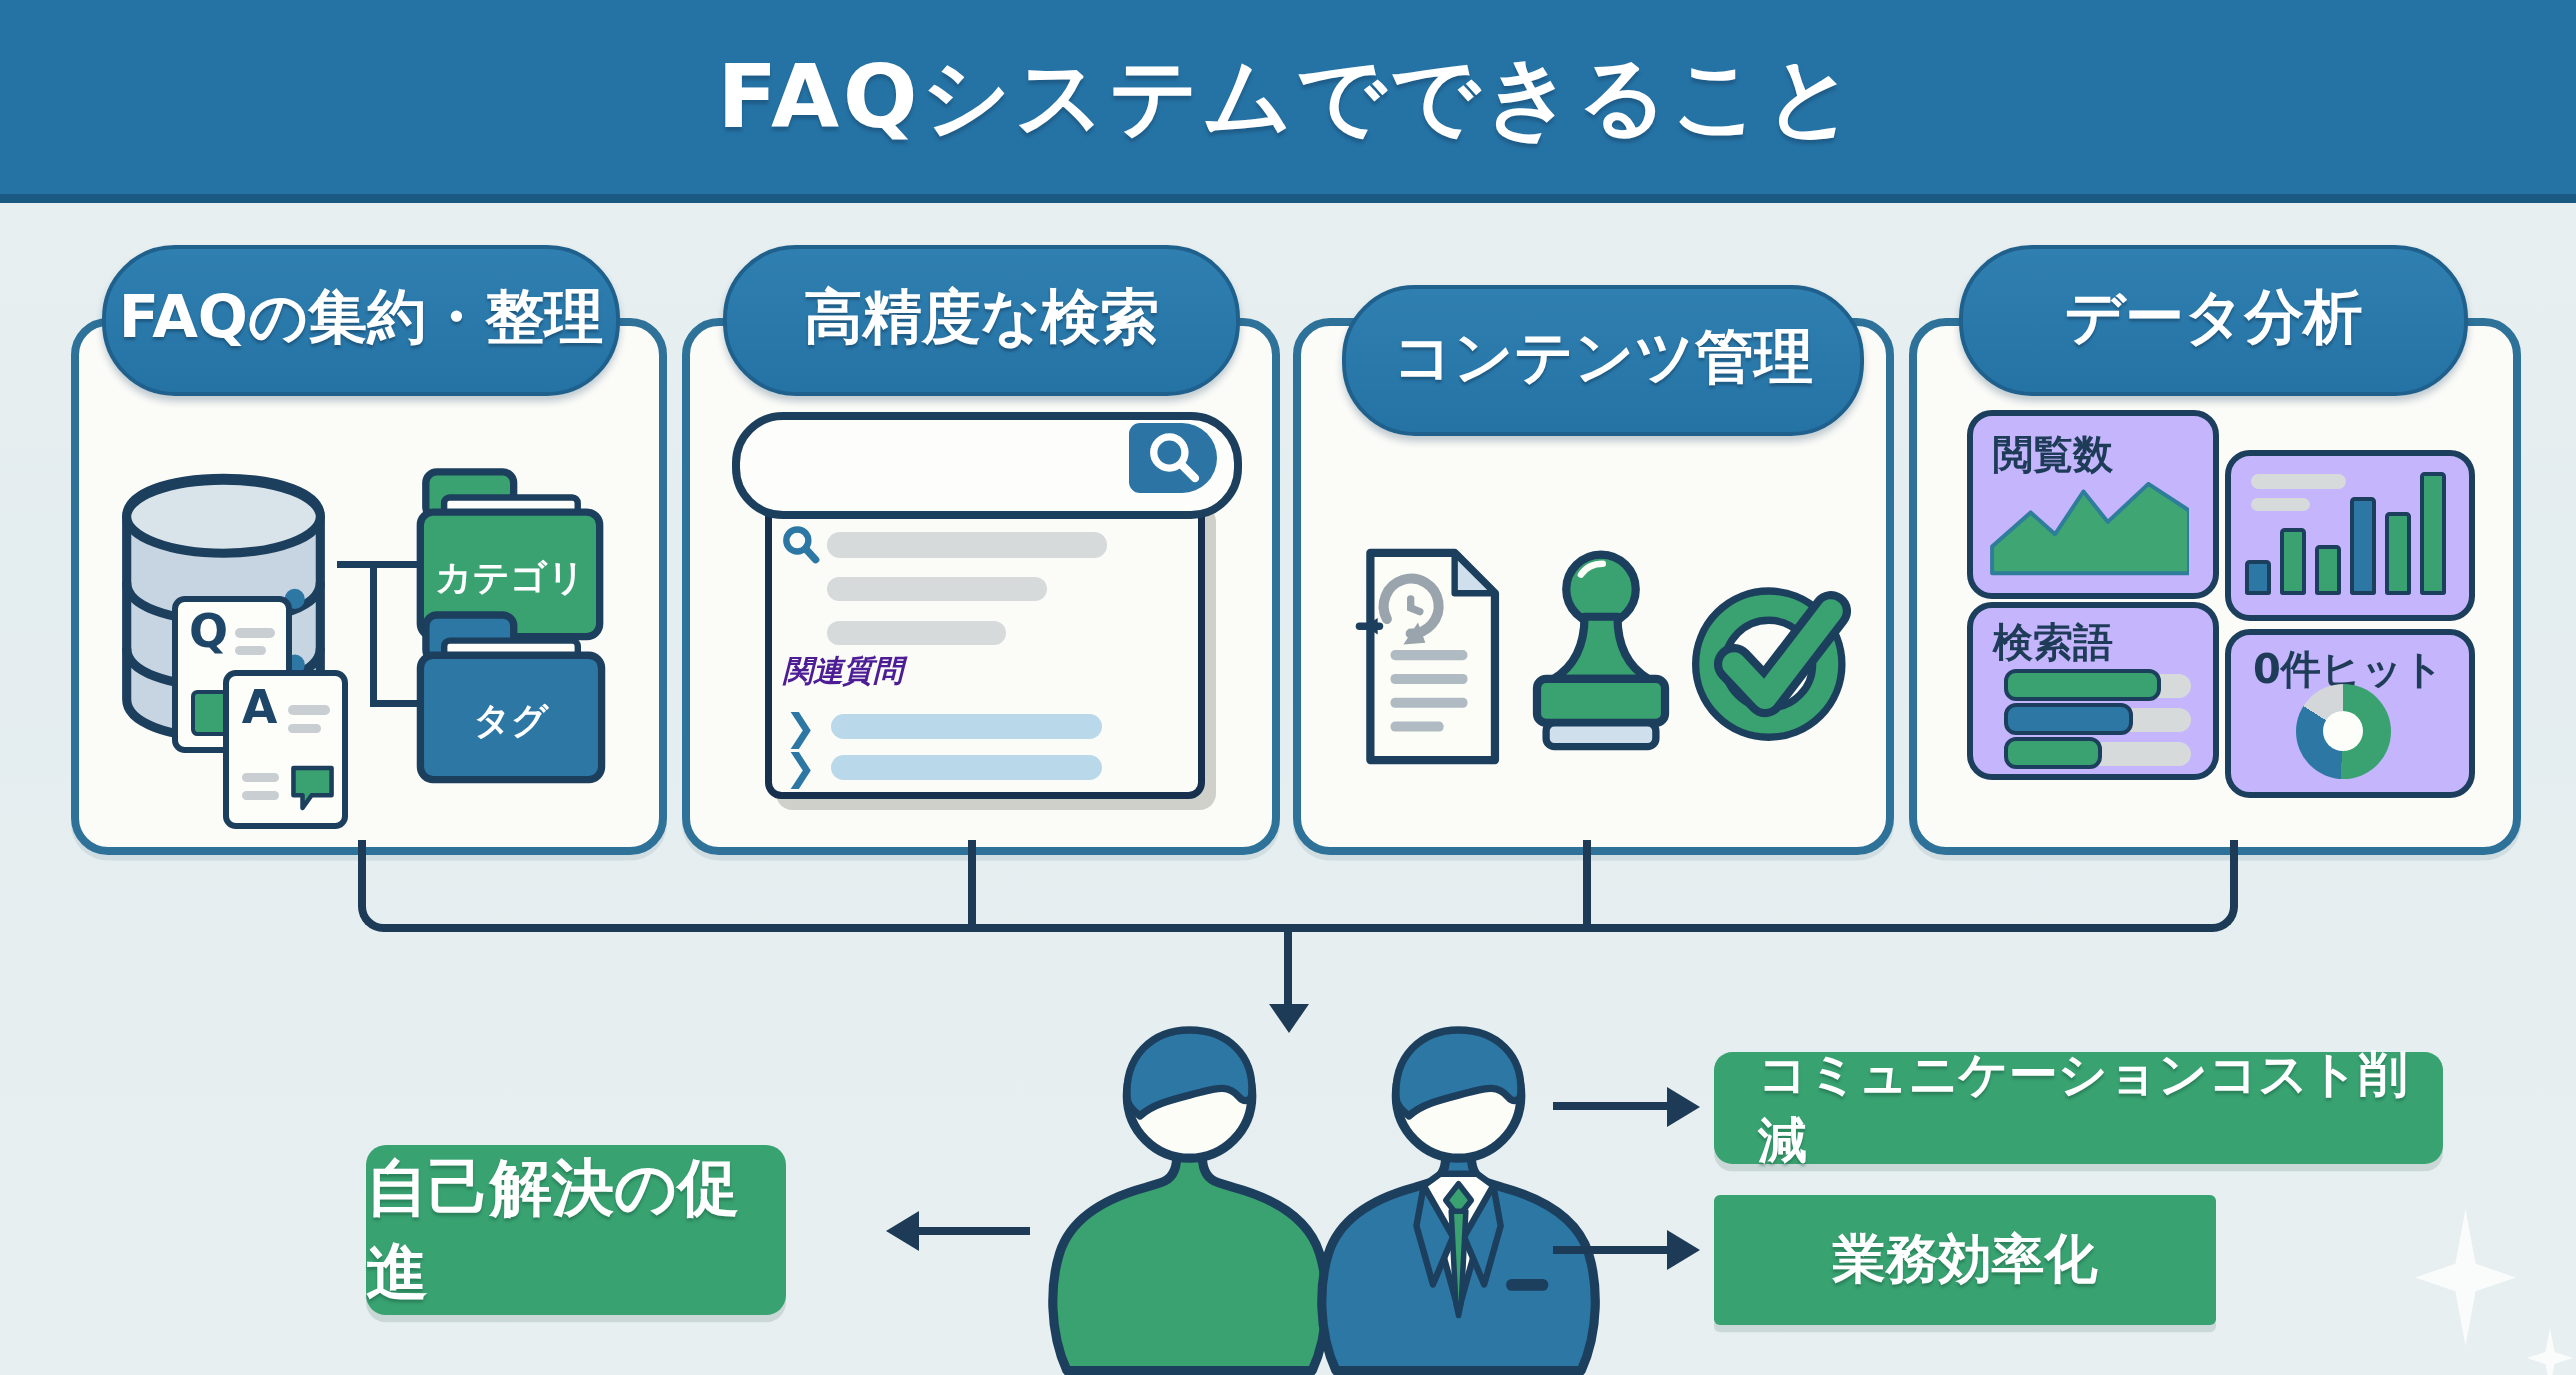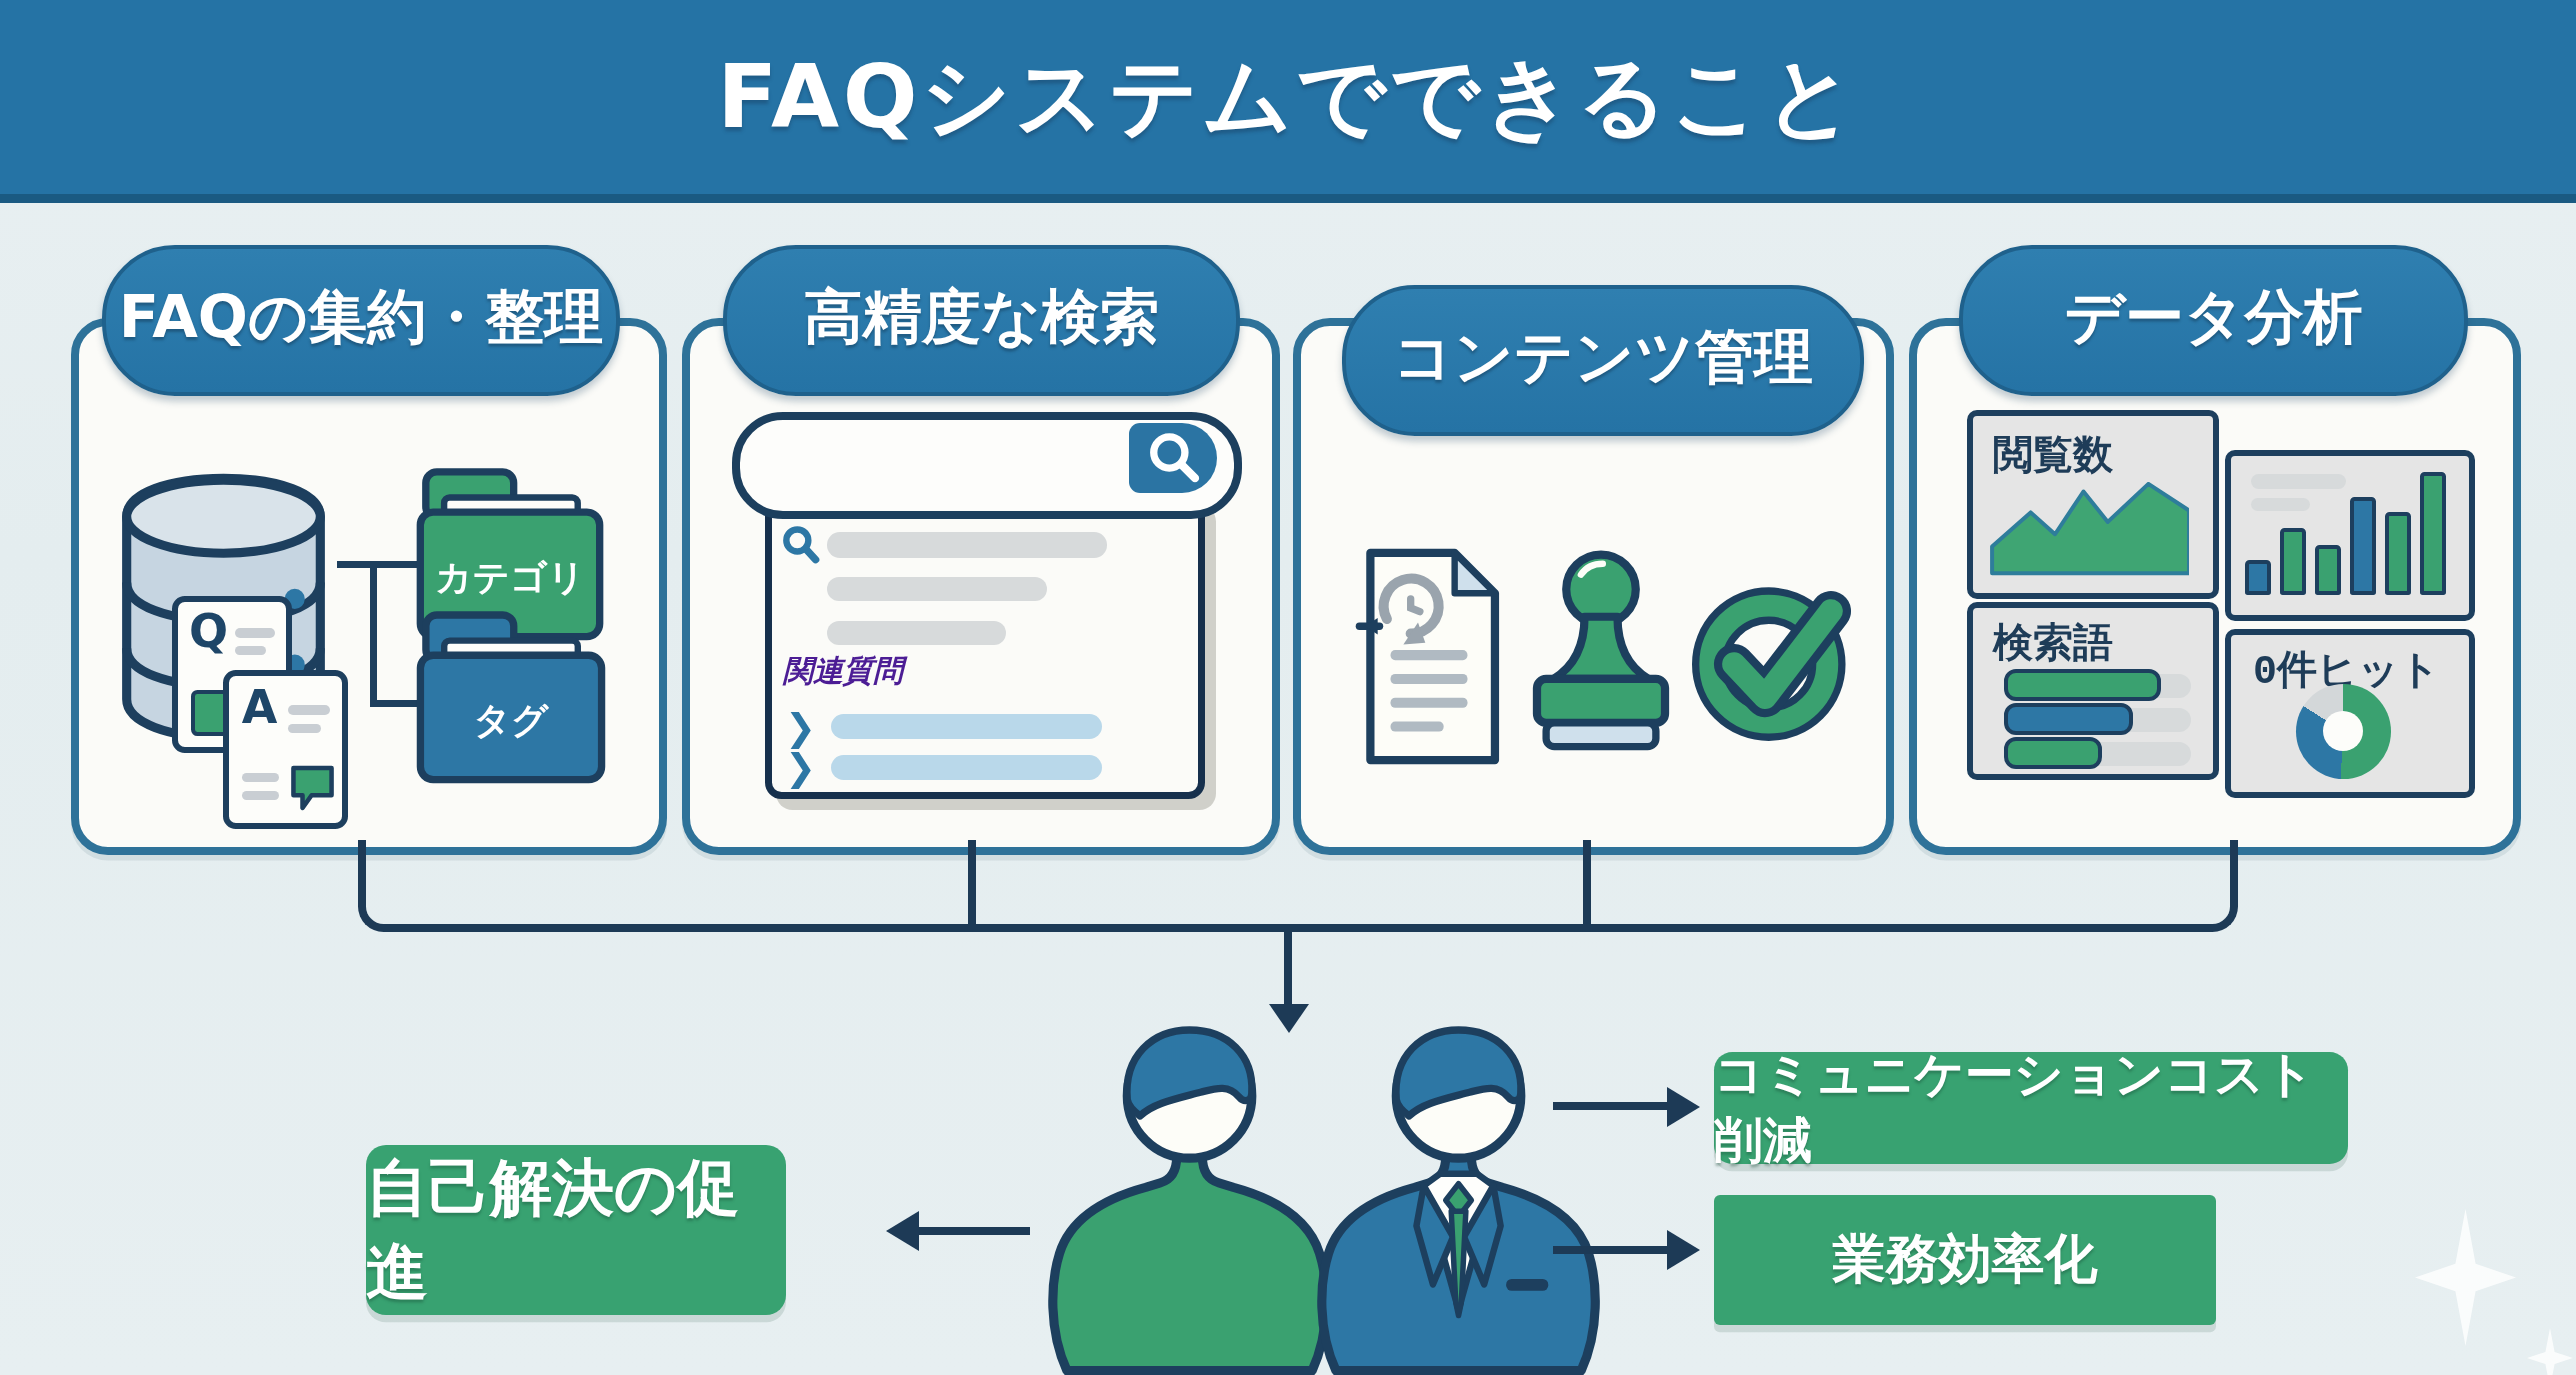--- a/index.html
+++ b/index.html
@@ -15,21 +15,21 @@
   .title{width:100%;text-align:center;line-height:194px;font-size:88px;font-weight:700;color:#ffffff;letter-spacing:3.7px;text-shadow:0 3.7px 3.7px rgba(20,50,80,.35);}
   
   .card{top:318px;height:521px;background:#fbfbf8;border:8.2px solid #2e7299;border-radius:37px;box-shadow:0 5.5px 0 rgba(120,150,160,.18);}
   .pill{top:245px;height:143px;background:linear-gradient(180deg,#2f7fb0,#2573a5);border:4.6px solid #1f618c;border-radius:73px;z-index:5;box-shadow:0 5.5px 7.3px rgba(20,60,90,.25);}
   .pill span{display:block;width:100%;text-align:center;line-height:135px;font-size:59px;font-weight:700;color:#fff;text-shadow:0 2.7px 2.7px rgba(15,45,70,.4);}
   
   .navy{background:#1d3f5e;}
   .gline{background:#c9ced3;border-radius:7.3px;}
   .gbar{background:#d7dadb;border-radius:12.8px;}
   .bluebar{background:#b9d8ea;border-radius:12.8px;}
-  .miniBox{background:#e5e5e5;border:6.4px solid #1d3f5e;border-radius:10px;font-family:Liberation Mono, monospace;}
+  .miniBox{background:#c4b5fd;border:6.4px solid #1d3f5e;border-radius:25px;}
   .miniLabel{font-size:40px;font-weight:700;color:#1e3c58;}
   .chev{font-size:37px;font-weight:700;color:#2d77a5;}
   .whiteCard{background:#fdfdfa;border:6.4px solid #1d3f5e;border-radius:12.8px;}
   .qaLetter{font-size:46px;font-weight:700;color:#1e4668;}
   
   .searchPill{left:732px;top:412px;width:494px;height:91px;background:#fdfdfb;border:8.2px solid #1c3f5e;border-radius:51px;z-index:4;}
   .searchBtn{left:1129px;top:423px;width:88px;height:70px;background:#2b74a3;border-radius:11px 35px 35px 11px;z-index:5;}
   .resultPanel{left:765px;top:494px;width:426px;height:291px;background:#fbfbf8;border:7.3px solid #16304d;border-radius:16.5px;box-shadow:11px 11px 0 #d0d0ca;z-index:3;}
   .relatedLabel{font-size:30px;font-weight:700;color:#4c1d95;font-style:italic;}
   
@@ -229,21 +229,21 @@
 </svg>
 
 <div class="abs arrowLine" style="left:917px;top:1227px;width:113px;height:8.2px;"></div>
 <div class="abs tri-left" style="left:886px;top:1211px;"></div>
 <div class="abs outcome" style="left:366px;top:1145px;width:420px;height:170px;font-size:62px;">
   <span>自己解決の促進</span>
 </div>
 
 <div class="abs arrowLine" style="left:1553px;top:1102px;width:114px;height:8.2px;"></div>
 <div class="abs tri-right" style="left:1667px;top:1087px;"></div>
-<div class="abs outcome" style="left:1714px;top:1052px;width:634px;height:112px;font-size:49px;border-radius:18.3px;">
+<div class="abs outcome" style="left:1714px;top:1052px;width:685px;height:112px;font-size:49px;border-radius:18.3px;padding-left:44px;">
   <span>コミュニケーションコスト削減</span>
 </div>
 
 <div class="abs arrowLine" style="left:1553px;top:1246px;width:114px;height:8.2px;"></div>
 <div class="abs tri-right" style="left:1667px;top:1230px;"></div>
 <div class="abs outcome" style="left:1714px;top:1195px;width:502px;height:130px;font-size:53px;border-radius:6px;">
   <span>業務効率化</span>
 </div>
 
 <div class="abs sparkle" style="left:2415px;top:1209px;width:101px;height:137px;"></div>

